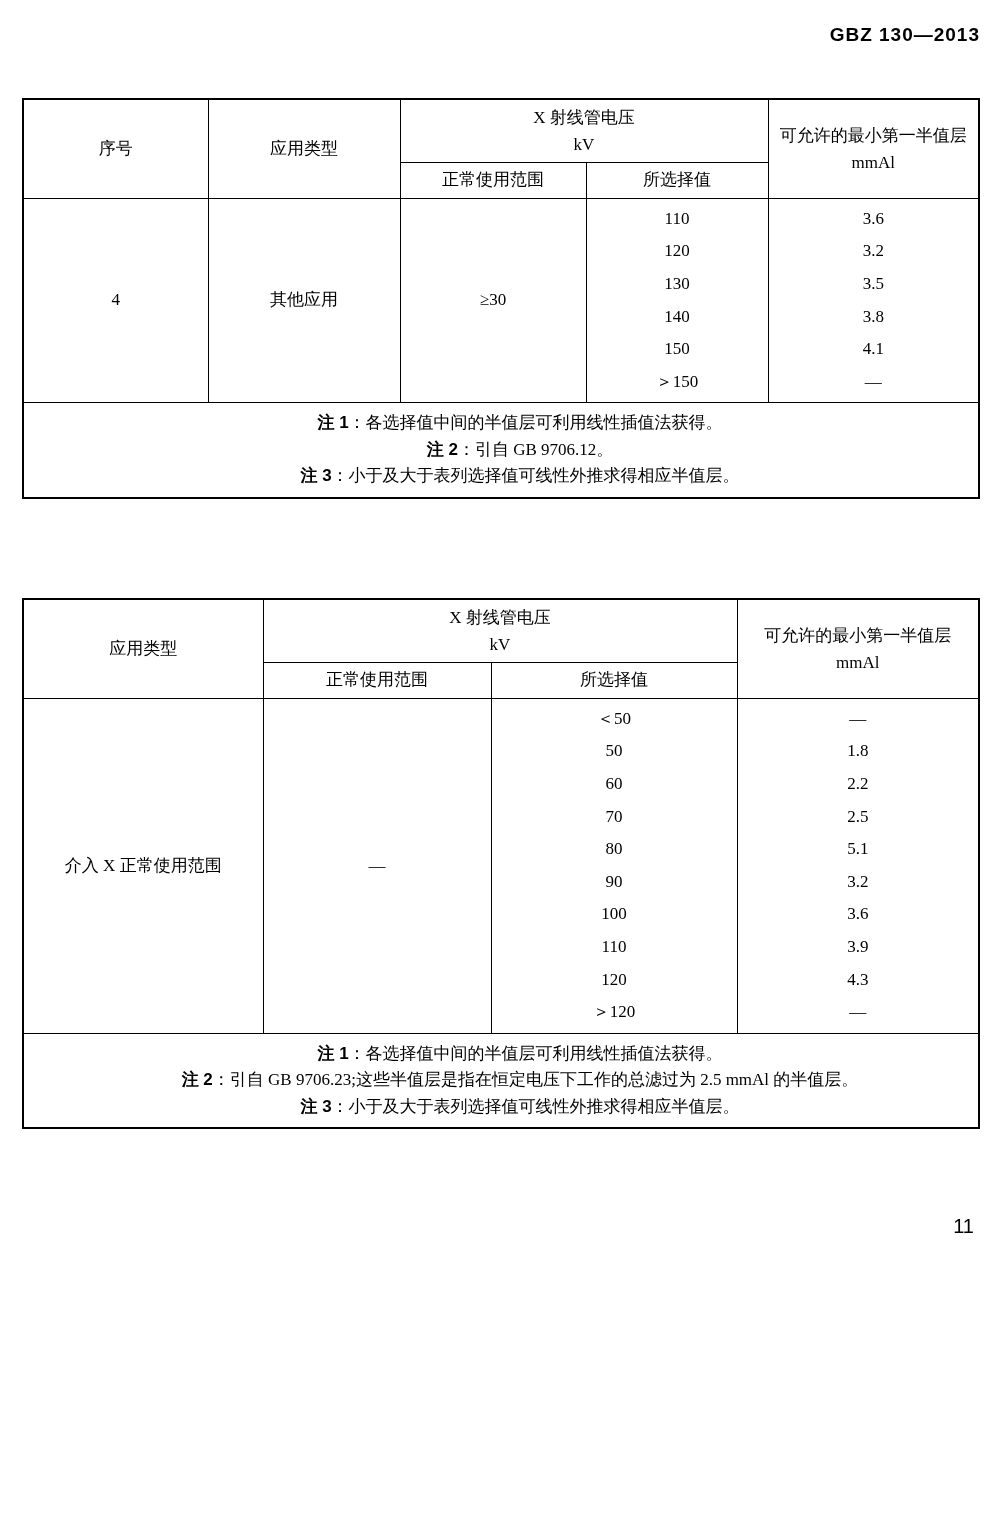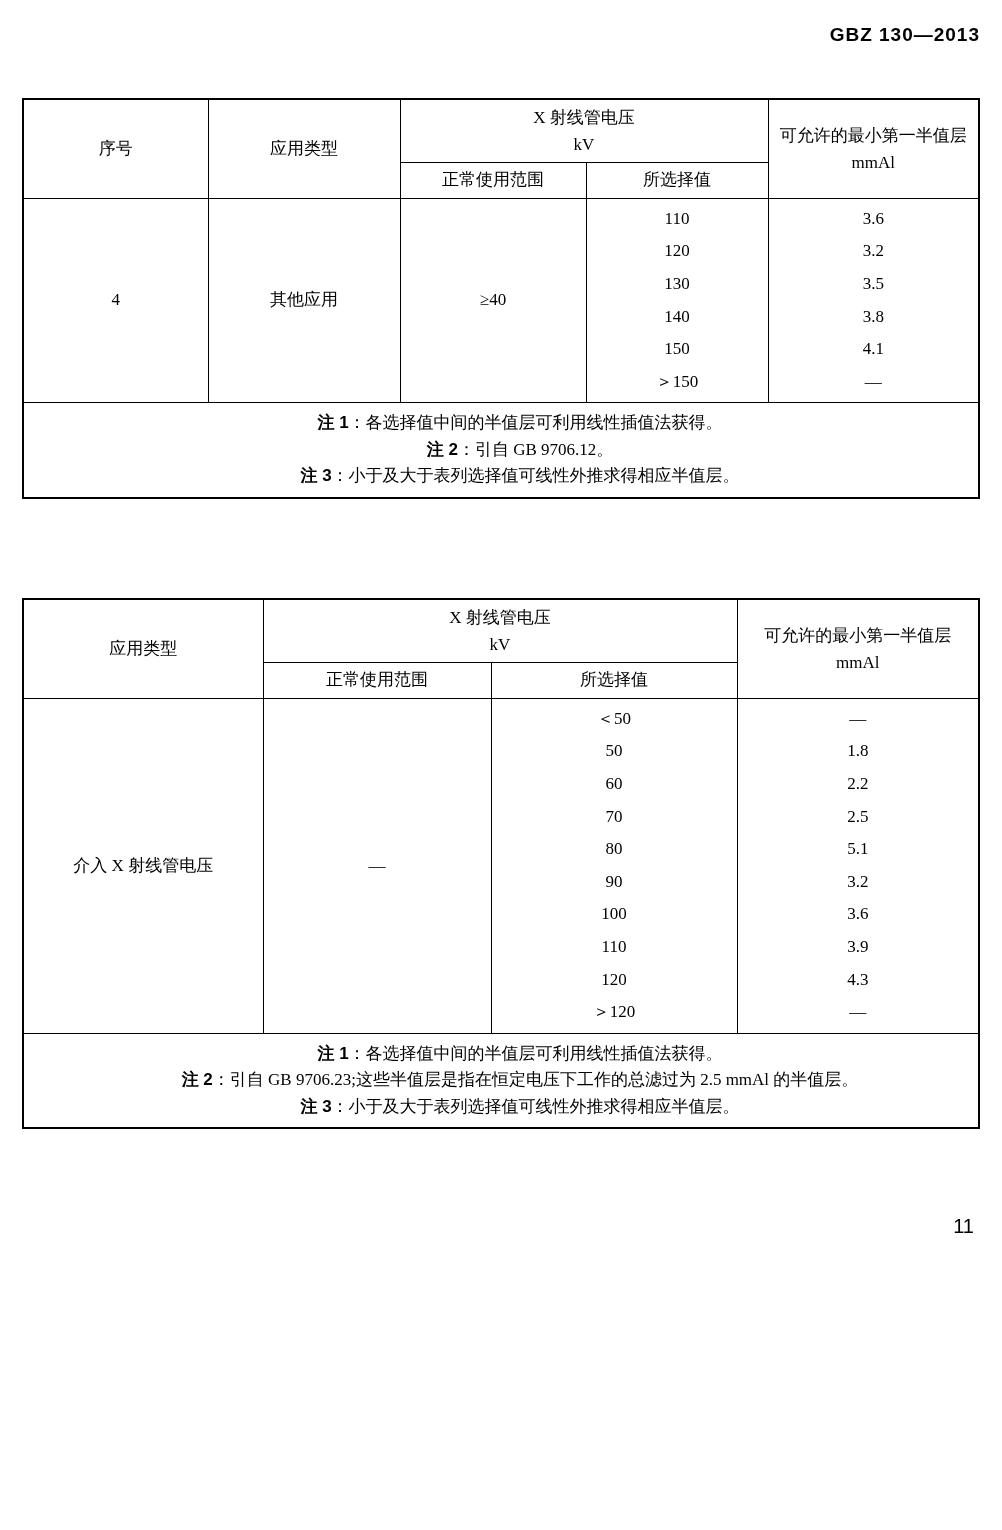--- a/index.html
+++ b/index.html
@@ -113,21 +113,21 @@
             </div>
           </td>
         </tr>
         <tr>
           <td>正常使用范围</td>
           <td>所选择值</td>
         </tr>
         <tr>
           <td>4</td>
           <td>其他应用</td>
-          <td>≥40</td>
+          <td>≥30</td>
           <td>
             <div class="stack" id="a1-selected">
                 <div>110</div>
                 <div>120</div>
                 <div>130</div>
                 <div>140</div>
                 <div>150</div>
                 <div>＞150</div>
               </div>
           </td>
@@ -178,21 +178,21 @@
               <div>可允许的最小第一半值层</div>
               <div>mmAl</div>
             </div>
           </td>
         </tr>
         <tr>
           <td>正常使用范围</td>
           <td>所选择值</td>
         </tr>
         <tr>
-          <td>介入 X 射线管电压</td>
+          <td>介入 X 正常使用范围</td>
           <td>—</td>
           <td>
             <div class="stack" id="a2-selected">
                 <div>＜50</div>
                 <div>50</div>
                 <div>60</div>
                 <div>70</div>
                 <div>80</div>
                 <div>90</div>
                 <div>100</div>

